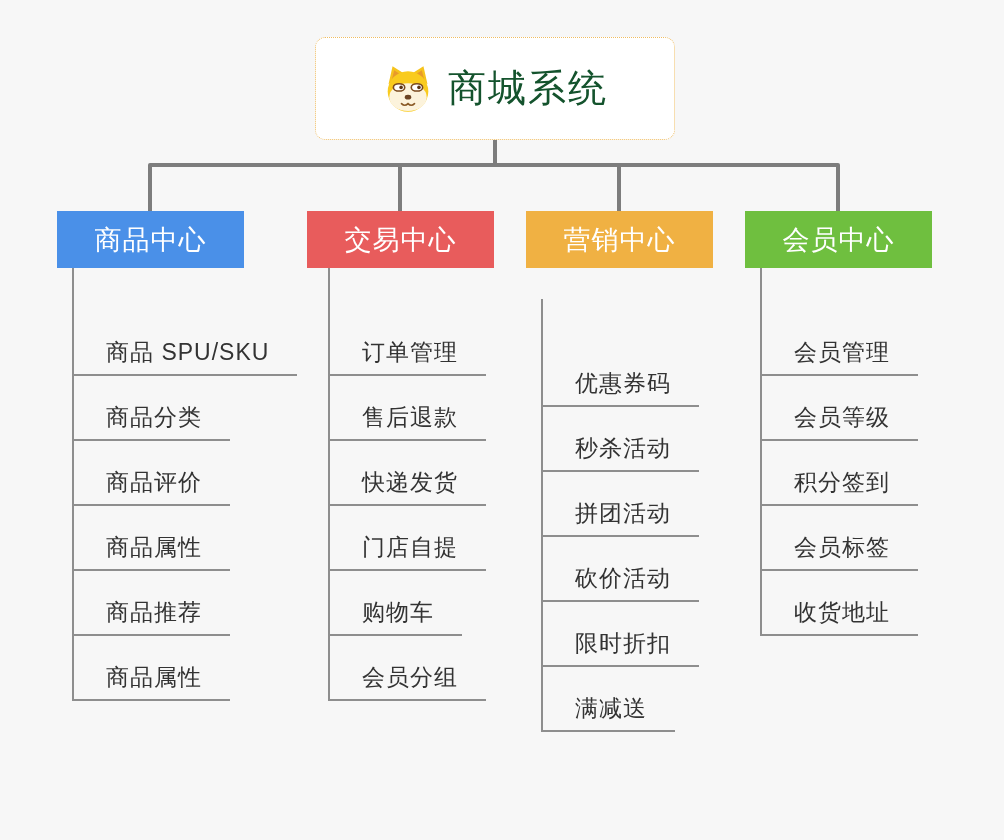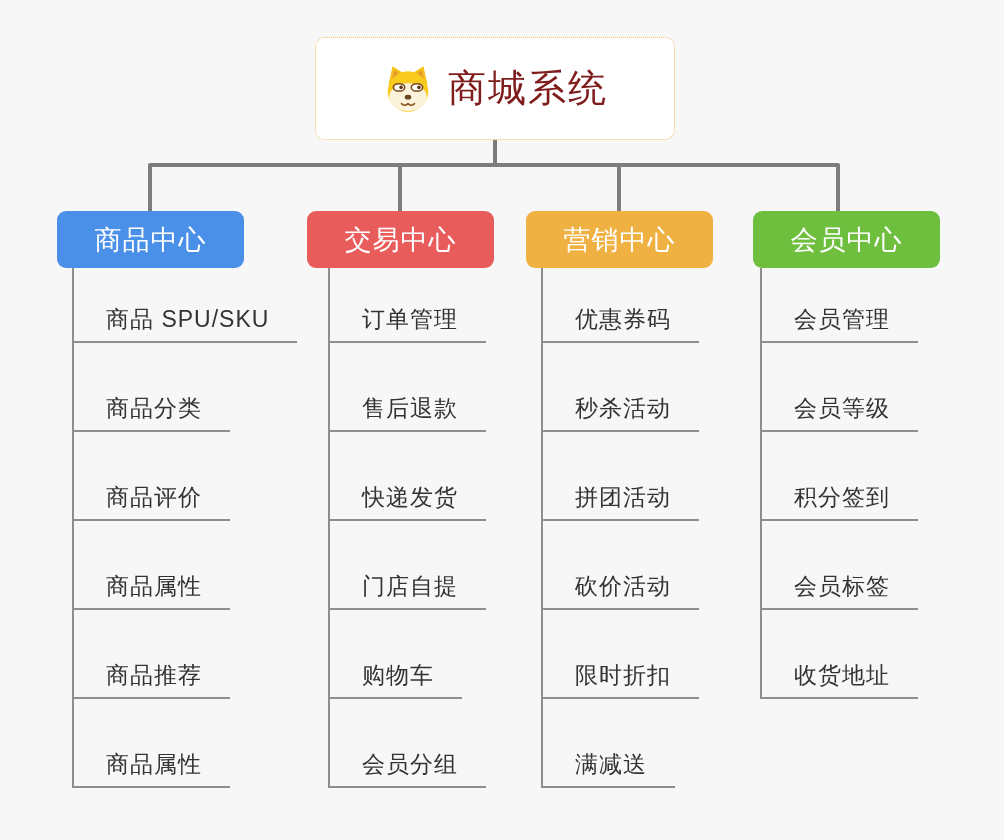--- a/index.html
+++ b/index.html
@@ -9,53 +9,53 @@
     font-family:"Liberation Sans","DejaVu Sans",sans-serif;
   }
   
   .root-node{
     position:absolute;left:315px;top:37px;width:360px;height:103px;
     background:#ffffff;border:1px dotted #f0bd62;border-radius:10px;
     display:flex;align-items:center;justify-content:center;gap:14px;
     box-sizing:border-box;
   }
   .root-title{
-    font-size:38px;color:#7f1d1d;letter-spacing:2px;white-space:nowrap;
+    font-size:38px;color:#14532d;letter-spacing:2px;white-space:nowrap;
   }
   .root-icon{width:52px;height:50px;display:block;}
   
   .line{position:absolute;background:#7d7d7d;}
   .root-stem{left:493px;top:140px;width:4px;height:25px;}
   .bus{left:148px;top:163px;width:692px;height:4px;border-radius:2px;}
   .drop{top:165px;width:4px;height:46px;}
   .drop-0{left:148px;} .drop-1{left:398px;} .drop-2{left:617px;} .drop-3{left:836px;}
   
   .branch-box{
-    position:absolute;top:211px;width:187px;height:57px;border-radius:9px;
+    position:absolute;top:211px;width:187px;height:57px;border-radius:0;
     display:flex;align-items:center;justify-content:center;
     color:#ffffff;font-size:27px;letter-spacing:1px;white-space:nowrap;
   }
   .branch-0{left:57px;background:#4a90e8;}
   .branch-1{left:307px;background:#e85c5c;}
   .branch-2{left:526px;background:#f0b143;}
-  .branch-3{left:745px;background:#6fbf3f;margin-left:8px;}
+  .branch-3{left:745px;background:#6fbf3f;}
   
   .col{
     position:absolute;top:268px;
     border-left:2px solid #8e8e8e;
   }
-  .col-0{left:72px;} .col-1{left:328px;} .col-2{left:541px;} .col-3{left:760px;}
+  .col-0{left:72px;} .col-1{left:328px;} .col-2{left:541px;margin-top:31px;} .col-3{left:760px;}
   .leaf{
-    box-sizing:border-box;height:89px;width:max-content;
+    box-sizing:border-box;height:65px;width:max-content;
     border-bottom:2px solid #8e8e8e;
     display:flex;align-items:flex-end;
     padding:0 28px 6px 32px;
     font-size:23px;color:#333333;white-space:nowrap;letter-spacing:1px;
   }
-  .leaf:first-child{height:75px;}
+  .leaf:first-child{height:108px;}
 </style>
 </head>
 <body>
 
 <div class="root-node">
   <span>
     <svg class="root-icon" viewBox="0 0 64 60" aria-hidden="true">
       <polygon points="8,24 13,2 29,12" fill="#f6c31c"></polygon>
       <polygon points="56,24 51,2 35,12" fill="#f6c31c"></polygon>
       <polygon points="12,19 15,7 24,13" fill="#e89a2b"></polygon>

